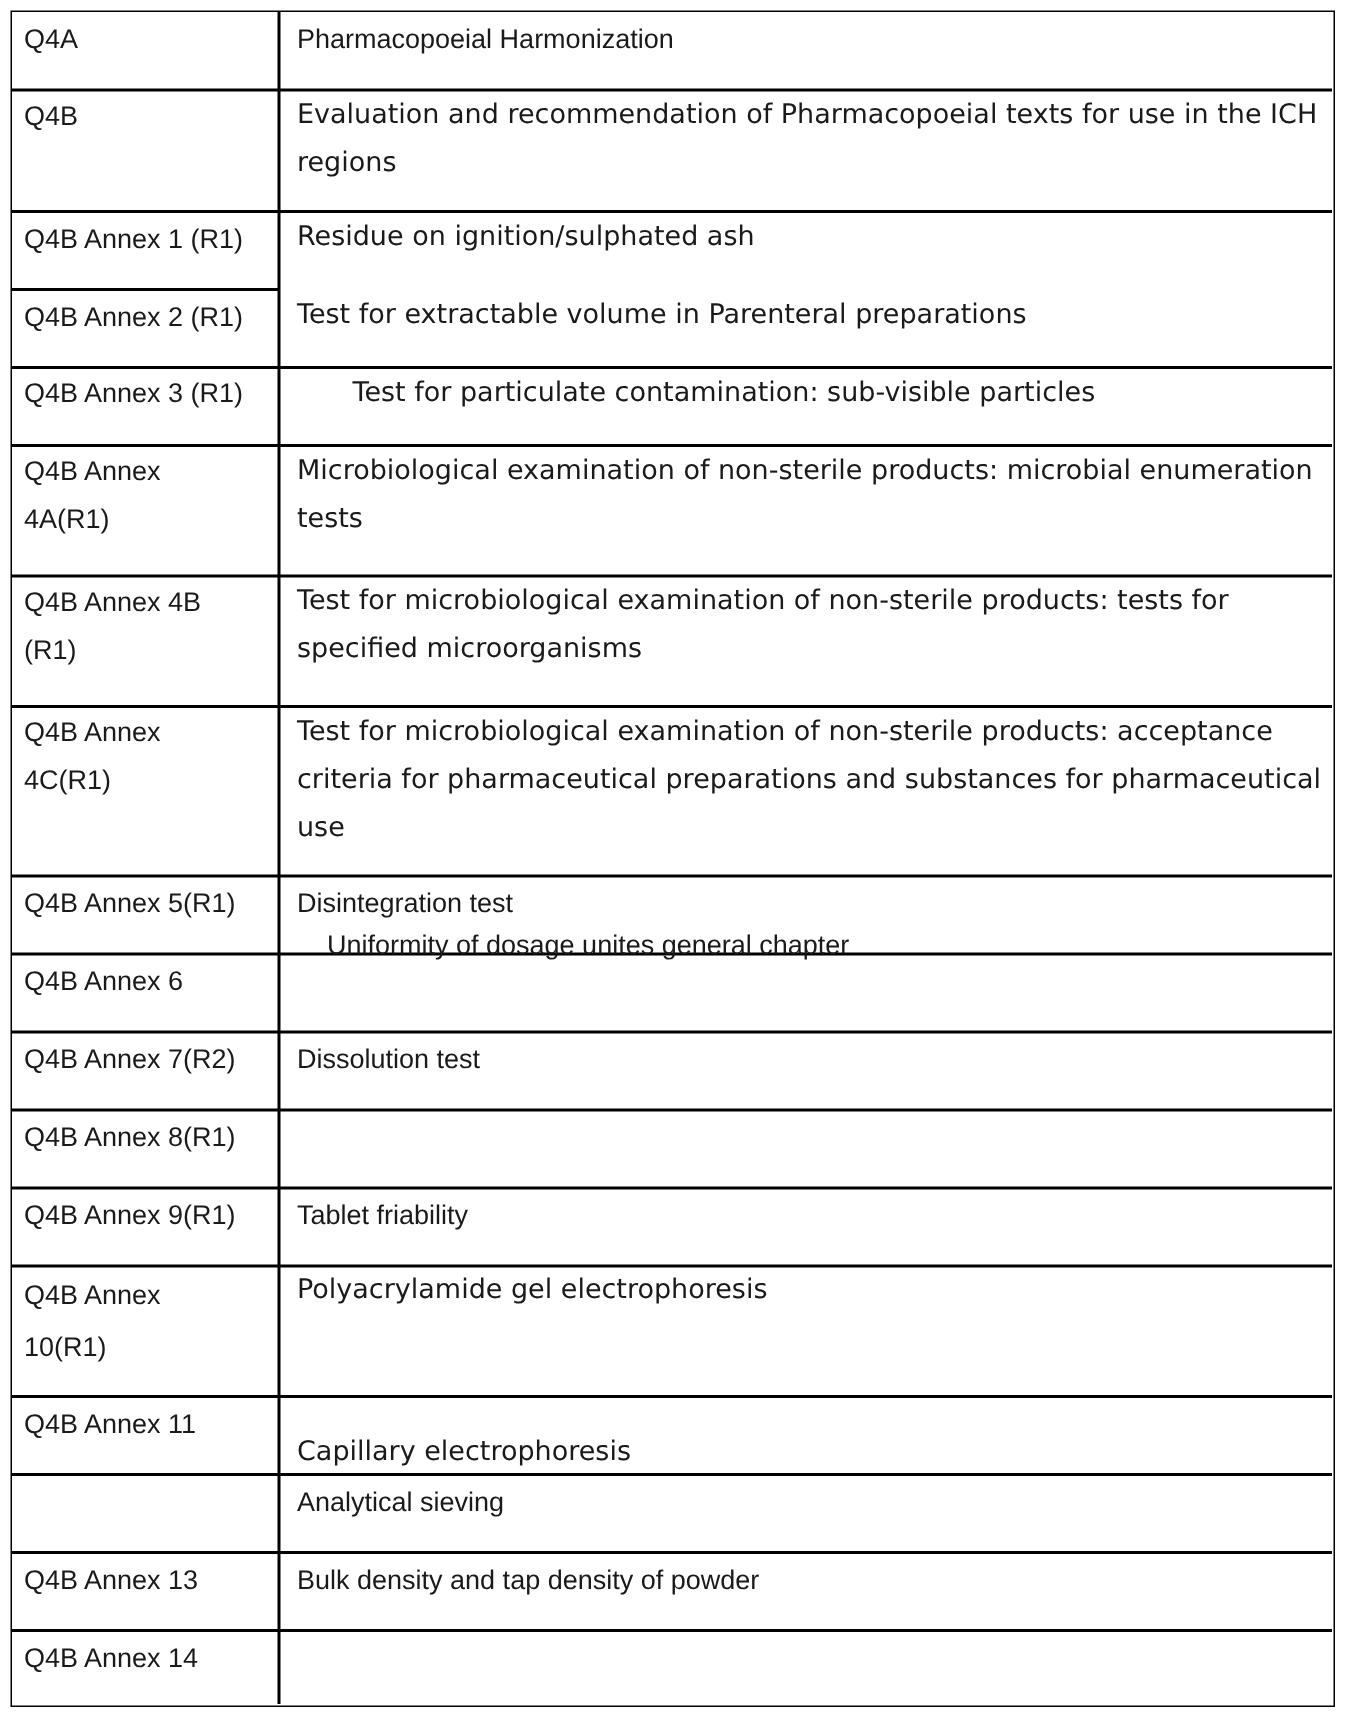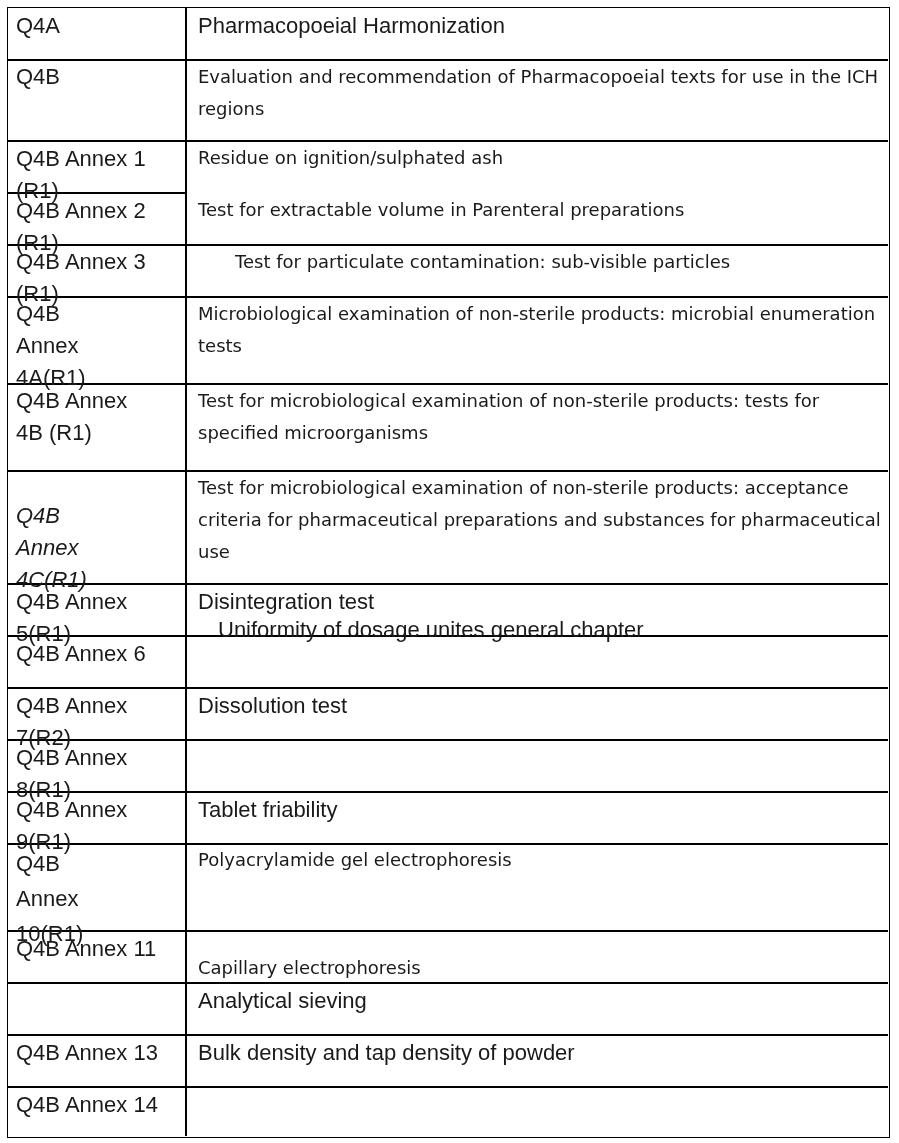--- a/index.html
+++ b/index.html
@@ -10,21 +10,21 @@
   }
   .hline { position: absolute; height: 1.5px; background: #000; }
   .vline { position: absolute; width: 1.5px; background: #000; top: 0; }
   .code, .desc {
     position: absolute; color: #1a1a1a;
     font-family: "DejaVu Sans", sans-serif;
     font-size: 18px; line-height: 32px;
   }
   .code { left: 8px; width: 170px; font-size: 17.5px; }
   .desc { left: 190px; width: 685px; }
-  .desc.cal, .code.cal { font-family: "Liberation Sans", sans-serif; font-size: 22px; }
+  .desc.cal, .code.cal { font-family: "Liberation Sans", sans-serif; font-size: 18px; }
 </style>
 </head>
 <body>
 
 <div class="tbl">
 
   <div class="vline" style="left:177px;height:1128px;"></div>
 
   <div class="hline" style="left:0;width:880px;top:51px;"></div>
   <div class="hline" style="left:0;width:880px;top:132px;"></div>
@@ -58,21 +58,21 @@
 
   <div class="code cal" style="top:238px;">Q4B Annex 3 (R1)</div>
   <div class="desc" style="top:238px;margin-left:37px;">Test for particulate contamination: sub-visible particles</div>
 
   <div class="code cal" style="top:290px;width:110px;">Q4B Annex 4A(R1)</div>
   <div class="desc" style="top:290px;">Microbiological examination of non-sterile products: microbial enumeration tests</div>
 
   <div class="code cal" style="top:377px;width:140px;">Q4B Annex 4B (R1)</div>
   <div class="desc" style="top:377px;">Test for microbiological examination of non-sterile products: tests for specified microorganisms</div>
 
-  <div class="code cal" style="top:492px;width:110px;font-style:italic;">Q4B Annex 4C(R1)</div>
+  <div class="code cal" style="top:464px;width:110px;">Q4B Annex 4C(R1)</div>
   <div class="desc" style="top:464px;">Test for microbiological examination of non-sterile products: acceptance criteria for pharmaceutical preparations and substances for pharmaceutical use</div>
 
   <div class="code cal" style="top:578px;">Q4B Annex 5(R1)</div>
   <div class="desc cal" style="top:578px;">Disintegration test</div>
 
   <div class="code cal" style="top:630px;">Q4B Annex 6</div>
   <div class="desc cal" style="top:606px;margin-left:20px;">Uniformity of dosage unites general chapter</div>
 
   <div class="code cal" style="top:682px;">Q4B Annex 7(R2)</div>
   <div class="desc cal" style="top:682px;">Dissolution test</div>

